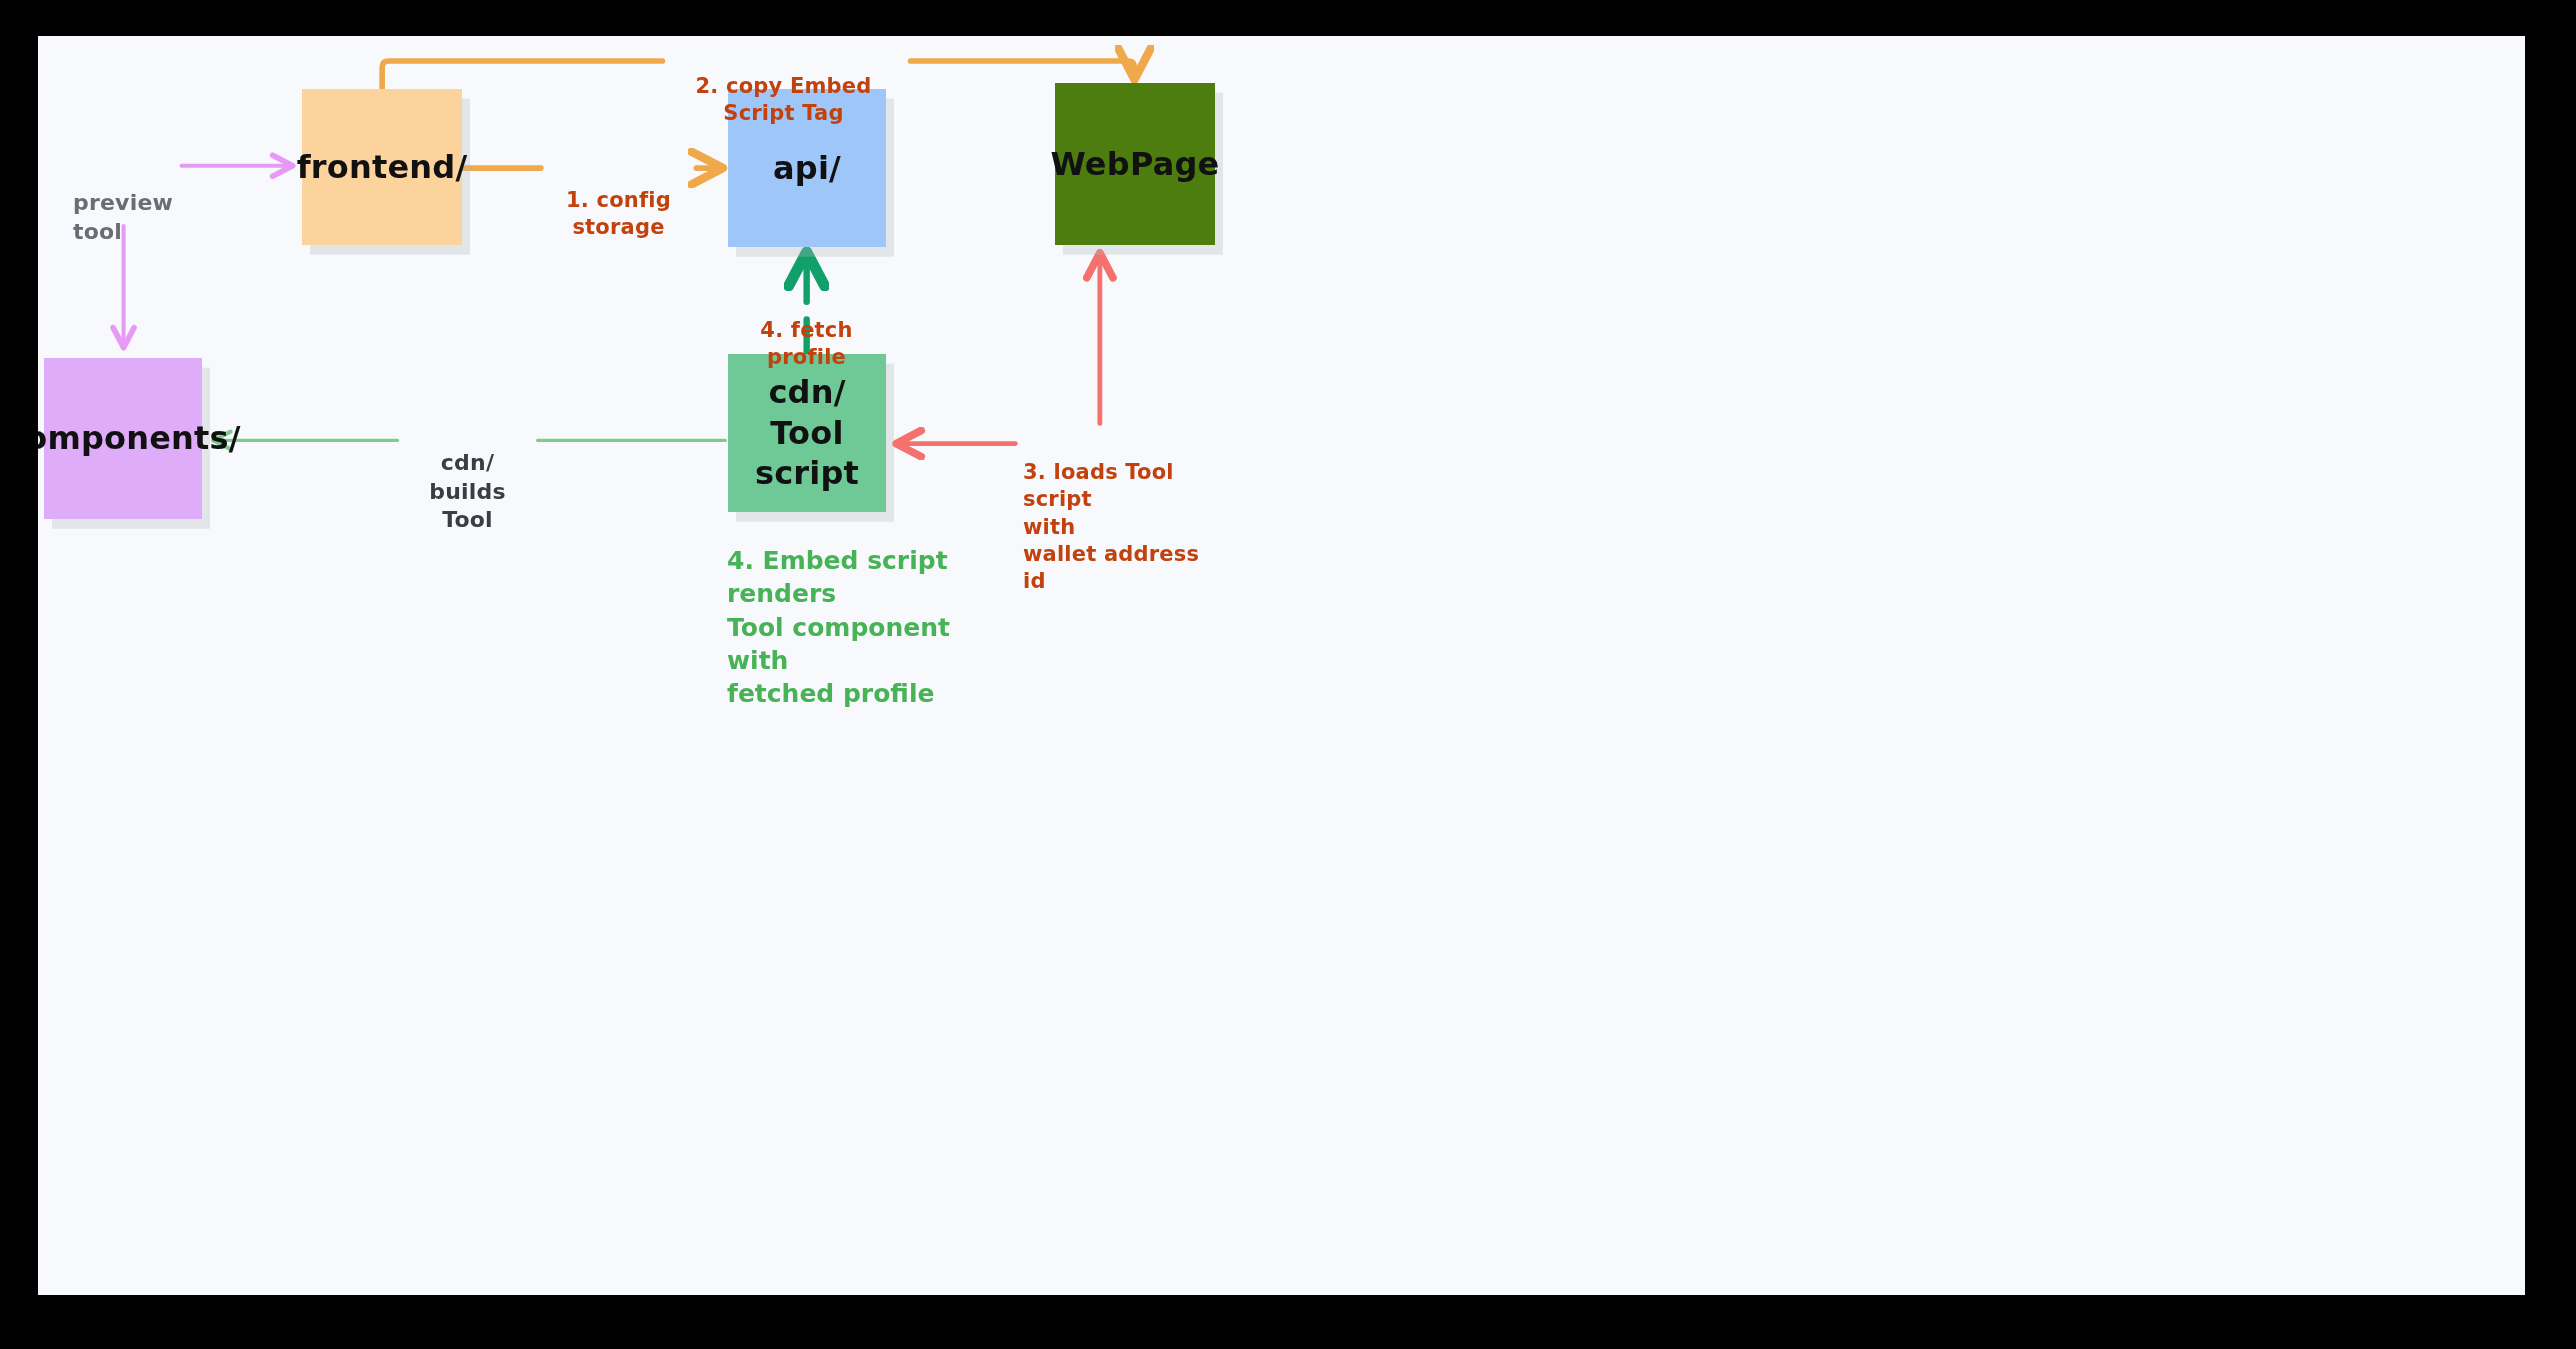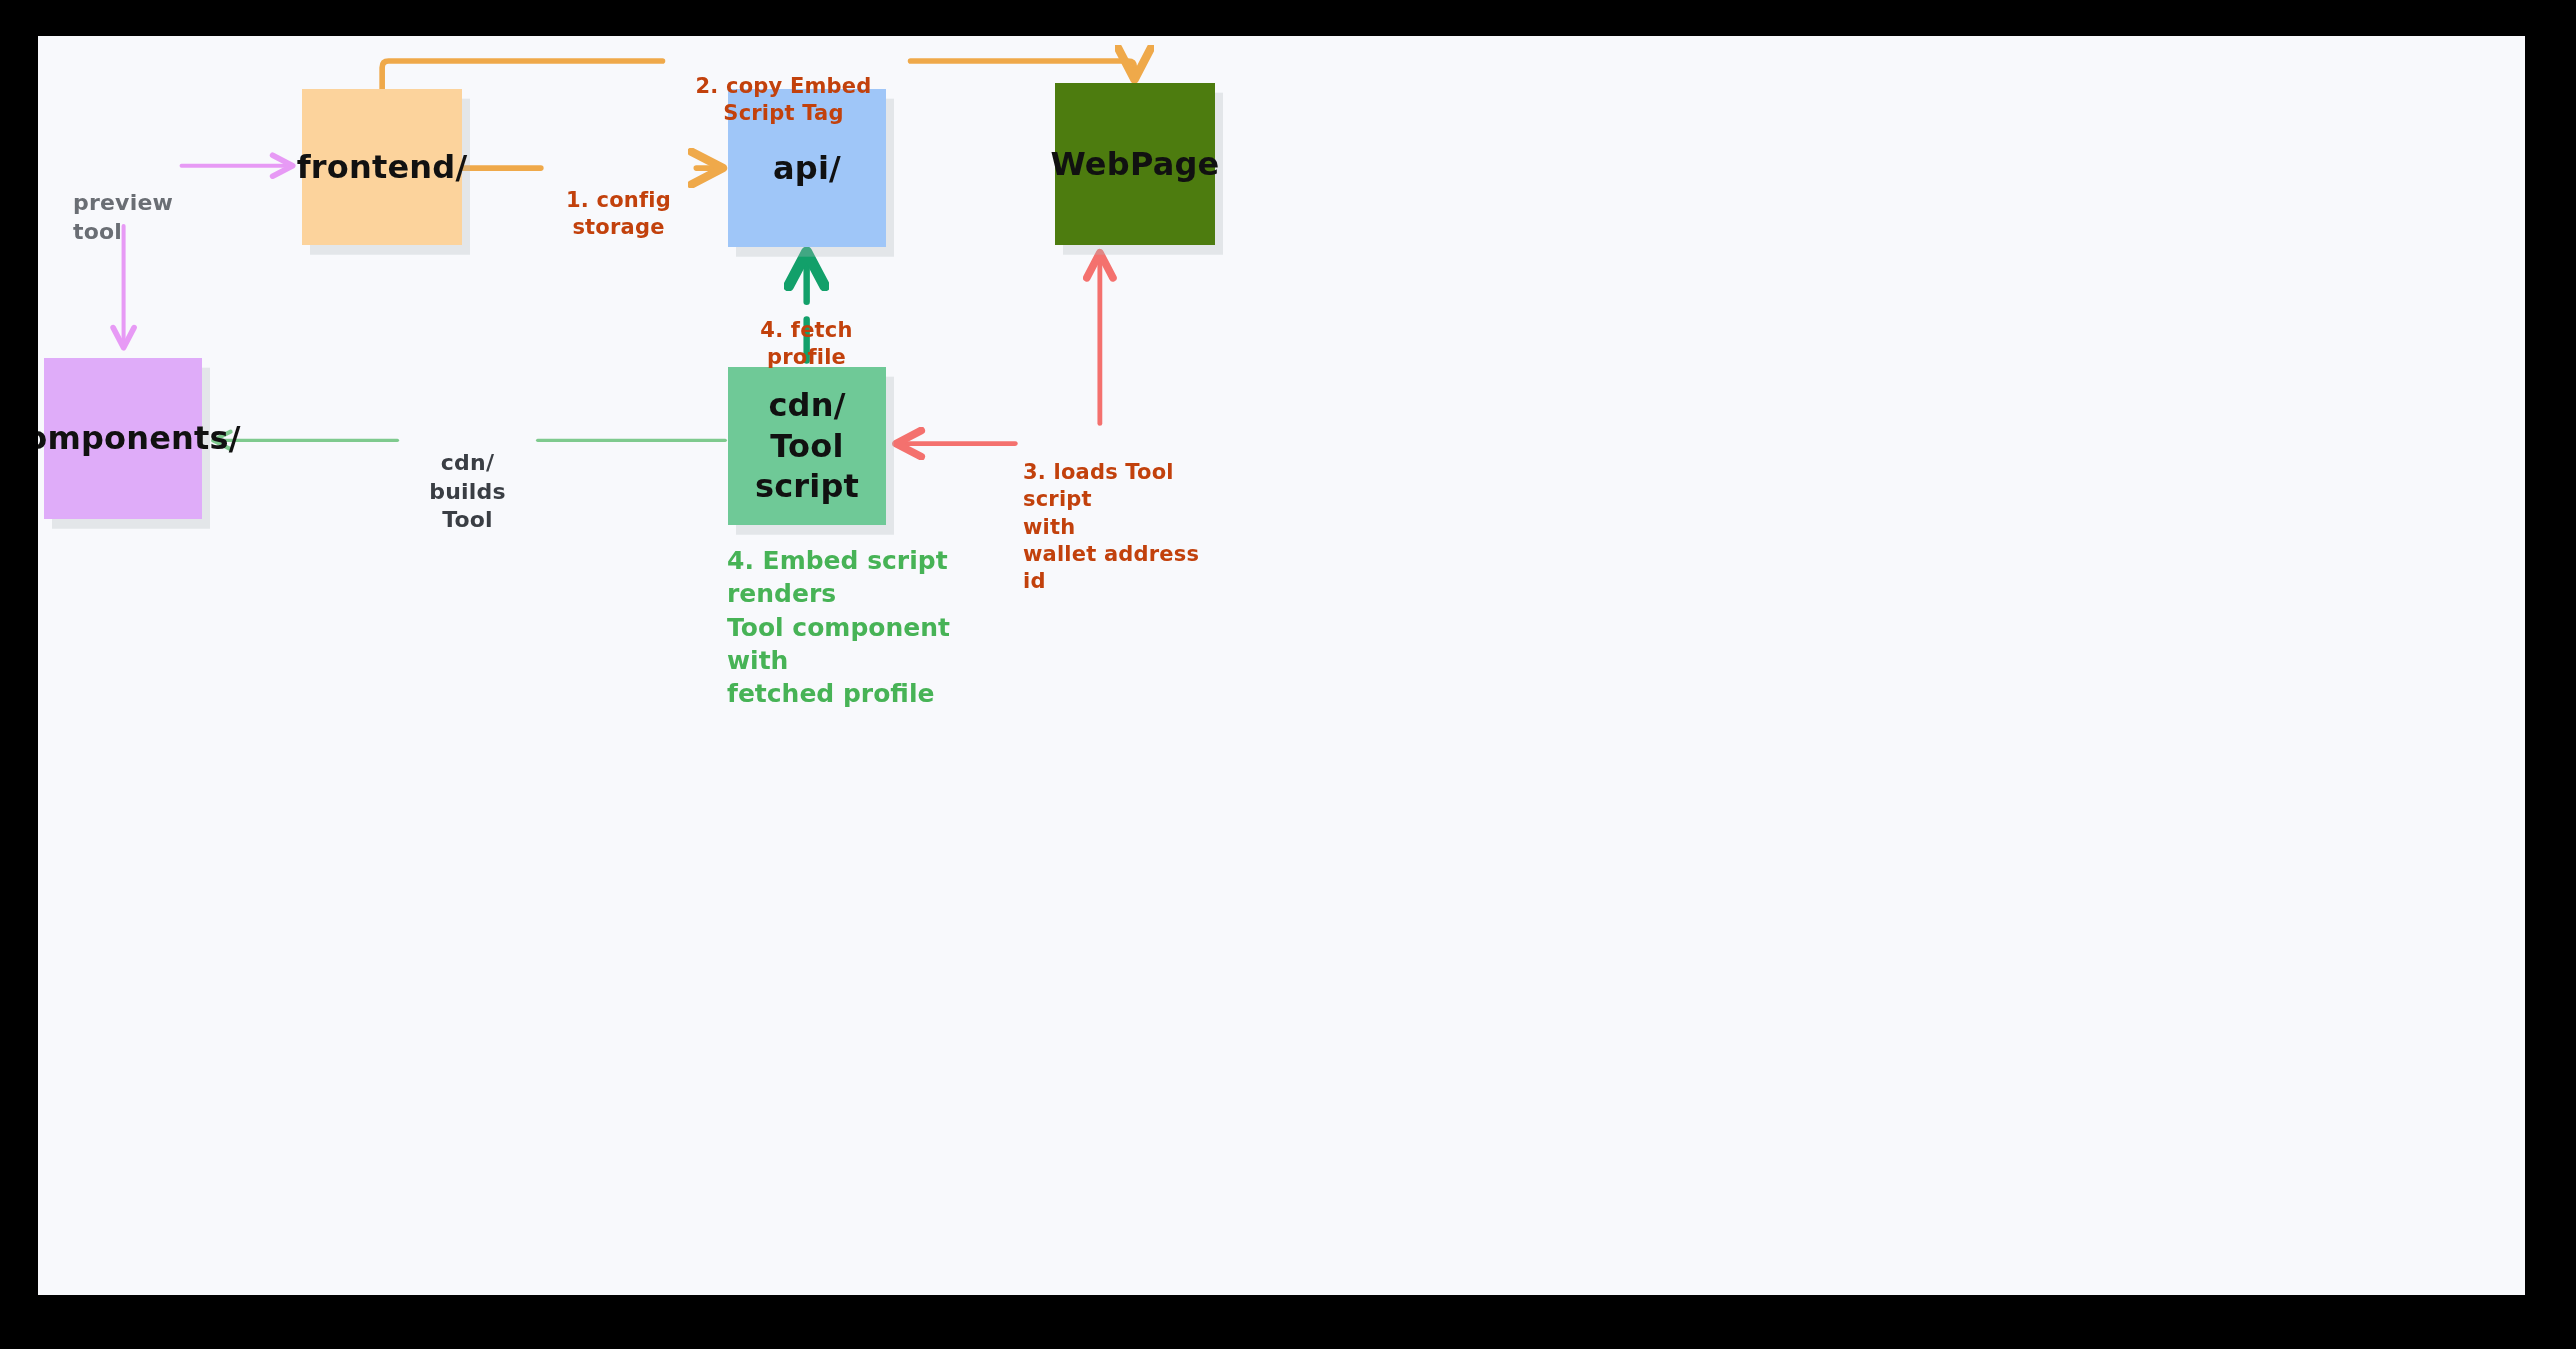--- a/index.html
+++ b/index.html
@@ -56,21 +56,21 @@
     line-height: 1.28;
     letter-spacing: 0.2px;
     box-shadow: 8px 9.7px 0 0 rgba(180,184,190,0.30);
   }
   .node .label { white-space: pre-line; }
 
   #node-frontend    { left: 264px;  top: 53px;   width: 160px; height: 156px; background: #FCD39C; }
   #node-api         { left: 690px;  top: 53px;   width: 158px; height: 158px; background: #9FC6F8; }
   #node-webpage     { left: 1017px; top: 47px;   width: 160px; height: 162px; background: #4d7c0f; }
   #node-components  { left: 6.4px;    top: 322px;  width: 158px; height: 161px; background: #DFACF9; }
-  #node-cdn         { left: 690px;  top: 331px;  width: 158px; height: 158px; background: #6FC997; }
+  #node-cdn         { left: 690px;  top: 318px;  width: 158px; height: 158px; background: #6FC997; }
 
   
   .edge-label {
     position: absolute;
     font-family: "DejaVu Sans", sans-serif;
     font-weight: 700;
     font-size: 21px;
     line-height: 1.30;
     color: #c2410c;
     white-space: pre-line;

